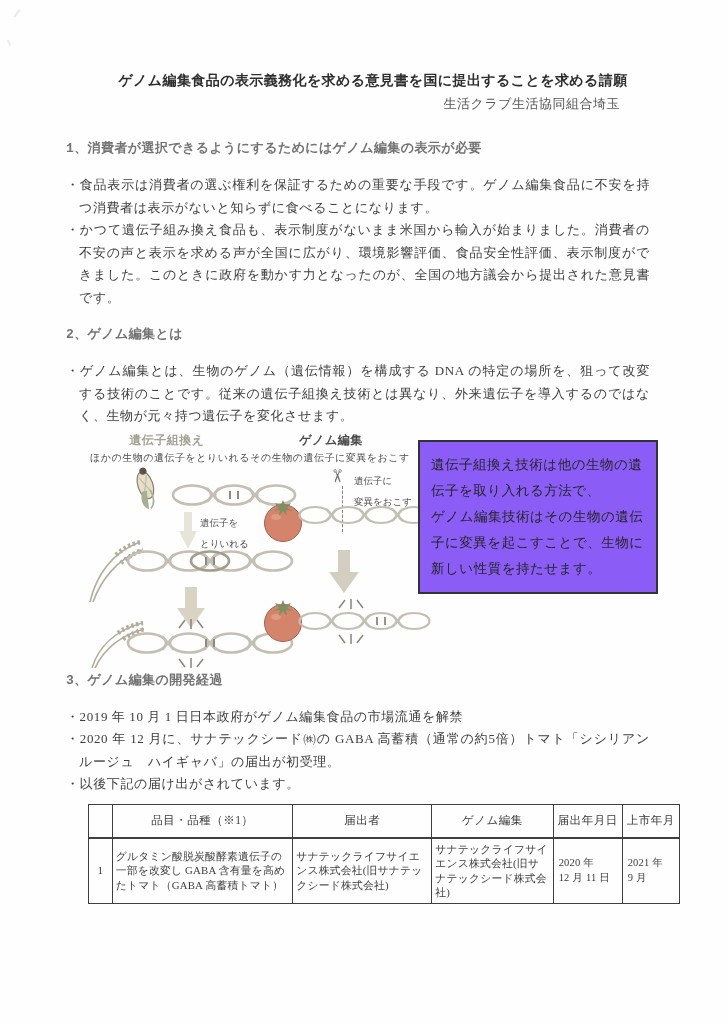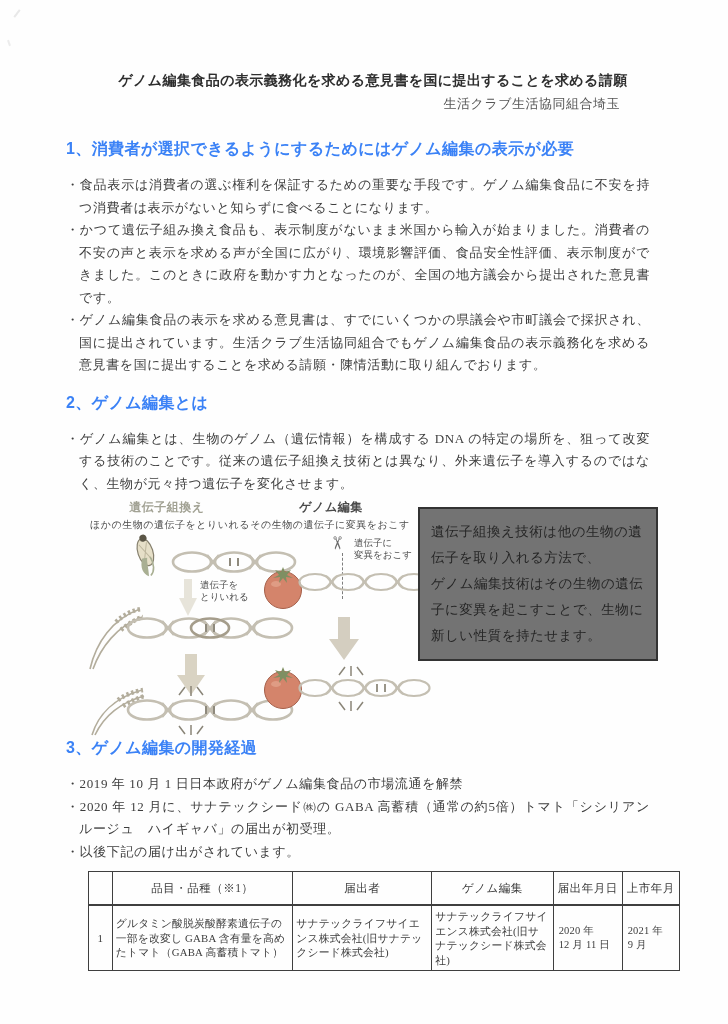--- a/index.html
+++ b/index.html
@@ -3,41 +3,41 @@
 <meta charset="utf-8">
 <style>
   html,body{margin:0;padding:0;background:#ffffff;}
   body{width:728px;height:1024px;overflow:hidden;position:relative;
        font-family:"Liberation Serif","DejaVu Serif",serif;color:#3a3a3a;}
   .page{position:absolute;inset:0;background:#fefefe;outline:1px solid #ececec;}
   .content{padding:70px 48px 0 66px;}
   .title{font-family:"Liberation Sans","DejaVu Sans",sans-serif;font-weight:bold;
          font-size:14px;text-align:center;color:#2e2e2e;letter-spacing:.4px;line-height:20px;}
   .author{font-size:13px;color:#555;text-align:right;margin-top:4px;margin-right:60px;line-height:20px;letter-spacing:.5px;}
-  .sec-head{font-family:Liberation Sans, sans-serif;font-weight:bold;
-            font-size:16px;color:#3b82f6;line-height:22px;letter-spacing:.4px;}
+  .sec-head{font-family:Liberation Mono, monospace;font-weight:bold;
+            font-size:13px;color:#737373;line-height:22px;letter-spacing:.4px;}
   .s1{margin-top:24px;} .s2{margin-top:15px;} .s3{margin-top:6px;}
   .bullets{margin-top:14px;width:584px;}
   .bullet{font-size:13px;line-height:22.5px;letter-spacing:.6px;color:#3d3d3d;
           padding-left:13px;text-indent:-13px;text-align:justify;}
   
   .figure{position:relative;height:232px;margin-top:4px;margin-left:0px;width:600px;}
   .fig-label{position:absolute;font-family:"Liberation Sans","DejaVu Sans",sans-serif;
              text-align:center;letter-spacing:.5px;}
   .f-title-l{left:36px;top:0;width:130px;font-size:12px;font-weight:bold;color:#a2a294;}
   .f-sub-l{left:16px;top:19px;width:176px;font-size:10px;color:#4c4c4c;}
   .f-title-r{left:212px;top:0;width:106px;font-size:12px;font-weight:bold;color:#4a4a4a;}
   .f-sub-r{left:181px;top:19px;width:166px;font-size:10px;color:#4c4c4c;}
   .f-item{position:absolute;}
   .small-note{position:absolute;font-family:"Liberation Sans","DejaVu Sans",sans-serif;
-              font-size:9.5px;line-height:12px;color:#4c4c4c;white-space:pre-line;text-align:left;}
+              font-size:9.5px;line-height:21px;color:#4c4c4c;white-space:pre-line;text-align:left;}
   .scissors{position:absolute;font-size:18px;color:#6b6b6b;transform:rotate(90deg);}
   .dash-line{position:absolute;width:0;border-left:1.5px dashed #7d7d7d;}
   .callout{position:absolute;left:352px;top:8px;width:214px;border:2px solid #333;
-           background:#737373;padding:10px 11px;font-family:"Liberation Sans","DejaVu Sans",sans-serif;
+           background:#8b5cf6;padding:10px 11px;font-family:"Liberation Sans","DejaVu Sans",sans-serif;
            font-size:13.5px;line-height:26px;color:#262626;letter-spacing:.5px;white-space:pre-line;}
   
   table{border-collapse:collapse;margin:8px 0 0 22px;table-layout:fixed;}
   col.c0{width:24px;} col.c1{width:184px;} col.c2{width:142px;} col.c3{width:124px;}
   col.c4{width:70px;} col.c5{width:58px;}
   th,td{border:1px solid #3f3f3f;vertical-align:middle;}
   th{font-family:"Liberation Serif","DejaVu Serif",serif;font-weight:normal;font-size:11.5px;
      height:30px;text-align:center;letter-spacing:.5px;border-bottom-width:2px;}
   td{font-size:10.8px;line-height:14.5px;padding:3px 3px;letter-spacing:.2px;color:#3d3d3d;}
   td.num{text-align:center;font-size:11px;}
@@ -54,21 +54,20 @@
   <div class="scan-mark m2"></div>
 
   <div class="content">
     <div class="title">ゲノム編集食品の表示義務化を求める意見書を国に提出することを求める請願</div>
     <div class="author">生活クラブ生活協同組合埼玉</div>
 
     <div class="sec-head s1">1、消費者が選択できるようにするためにはゲノム編集の表示が必要</div>
     <div class="bullets">
       <div class="bullet">・食品表示は消費者の選ぶ権利を保証するための重要な手段です。ゲノム編集食品に不安を持つ消費者は表示がないと知らずに食べることになります。</div>
       <div class="bullet">・かつて遺伝子組み換え食品も、表示制度がないまま米国から輸入が始まりました。消費者の不安の声と表示を求める声が全国に広がり、環境影響評価、食品安全性評価、表示制度ができました。このときに政府を動かす力となったのが、全国の地方議会から提出された意見書です。</div>
-      <div class="bullet">・ゲノム編集食品の表示を求める意見書は、すでにいくつかの県議会や市町議会で採択され、国に提出されています。生活クラブ生活協同組合でもゲノム編集食品の表示義務化を求める意見書を国に提出することを求める請願・陳情活動に取り組んでおります。</div>
     </div>
 
     <div class="sec-head s2">2、ゲノム編集とは</div>
     <div class="bullets">
       <div class="bullet">・ゲノム編集とは、生物のゲノム（遺伝情報）を構成する DNA の特定の場所を、狙って改変する技術のことです。従来の遺伝子組換え技術とは異なり、外来遺伝子を導入するのではなく、生物が元々持つ遺伝子を変化させます。</div>
     </div>
 
     <div class="figure">
       <div class="fig-label f-title-l">遺伝子組換え</div>
       <div class="fig-label f-sub-l">ほかの生物の遺伝子をとりいれる</div>

